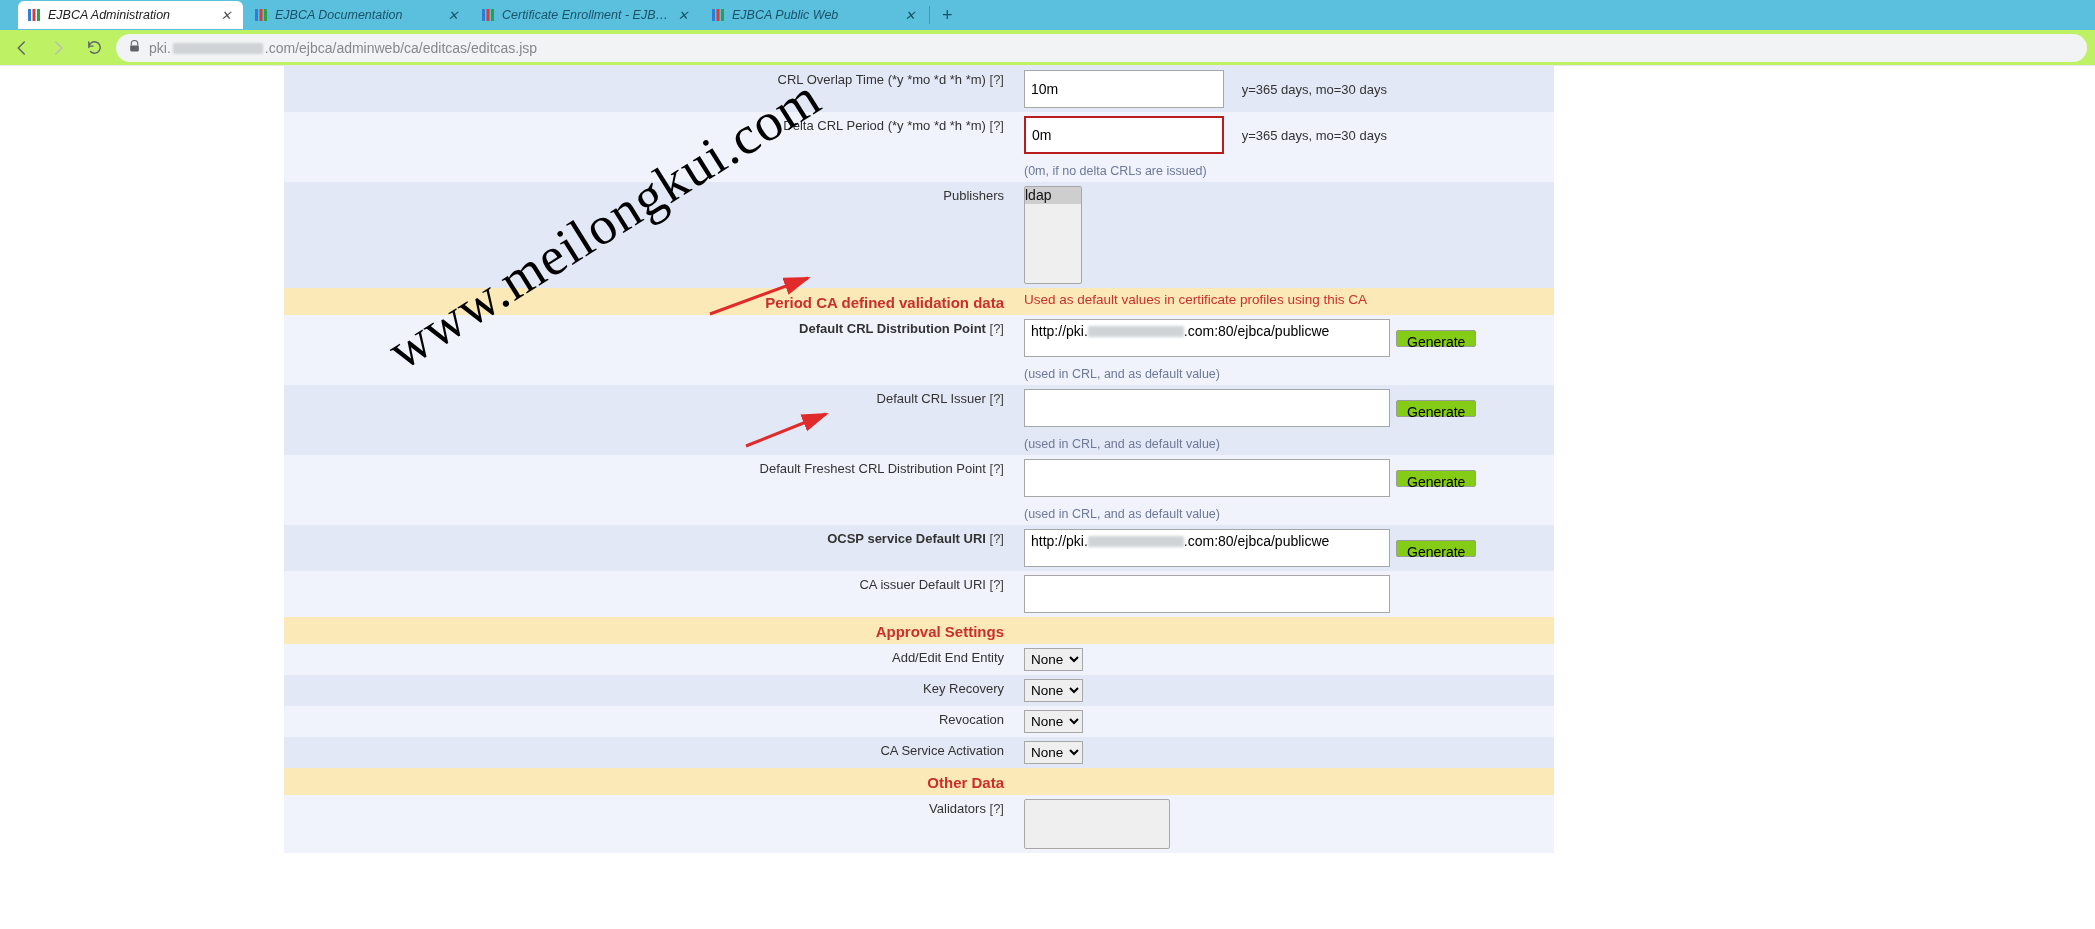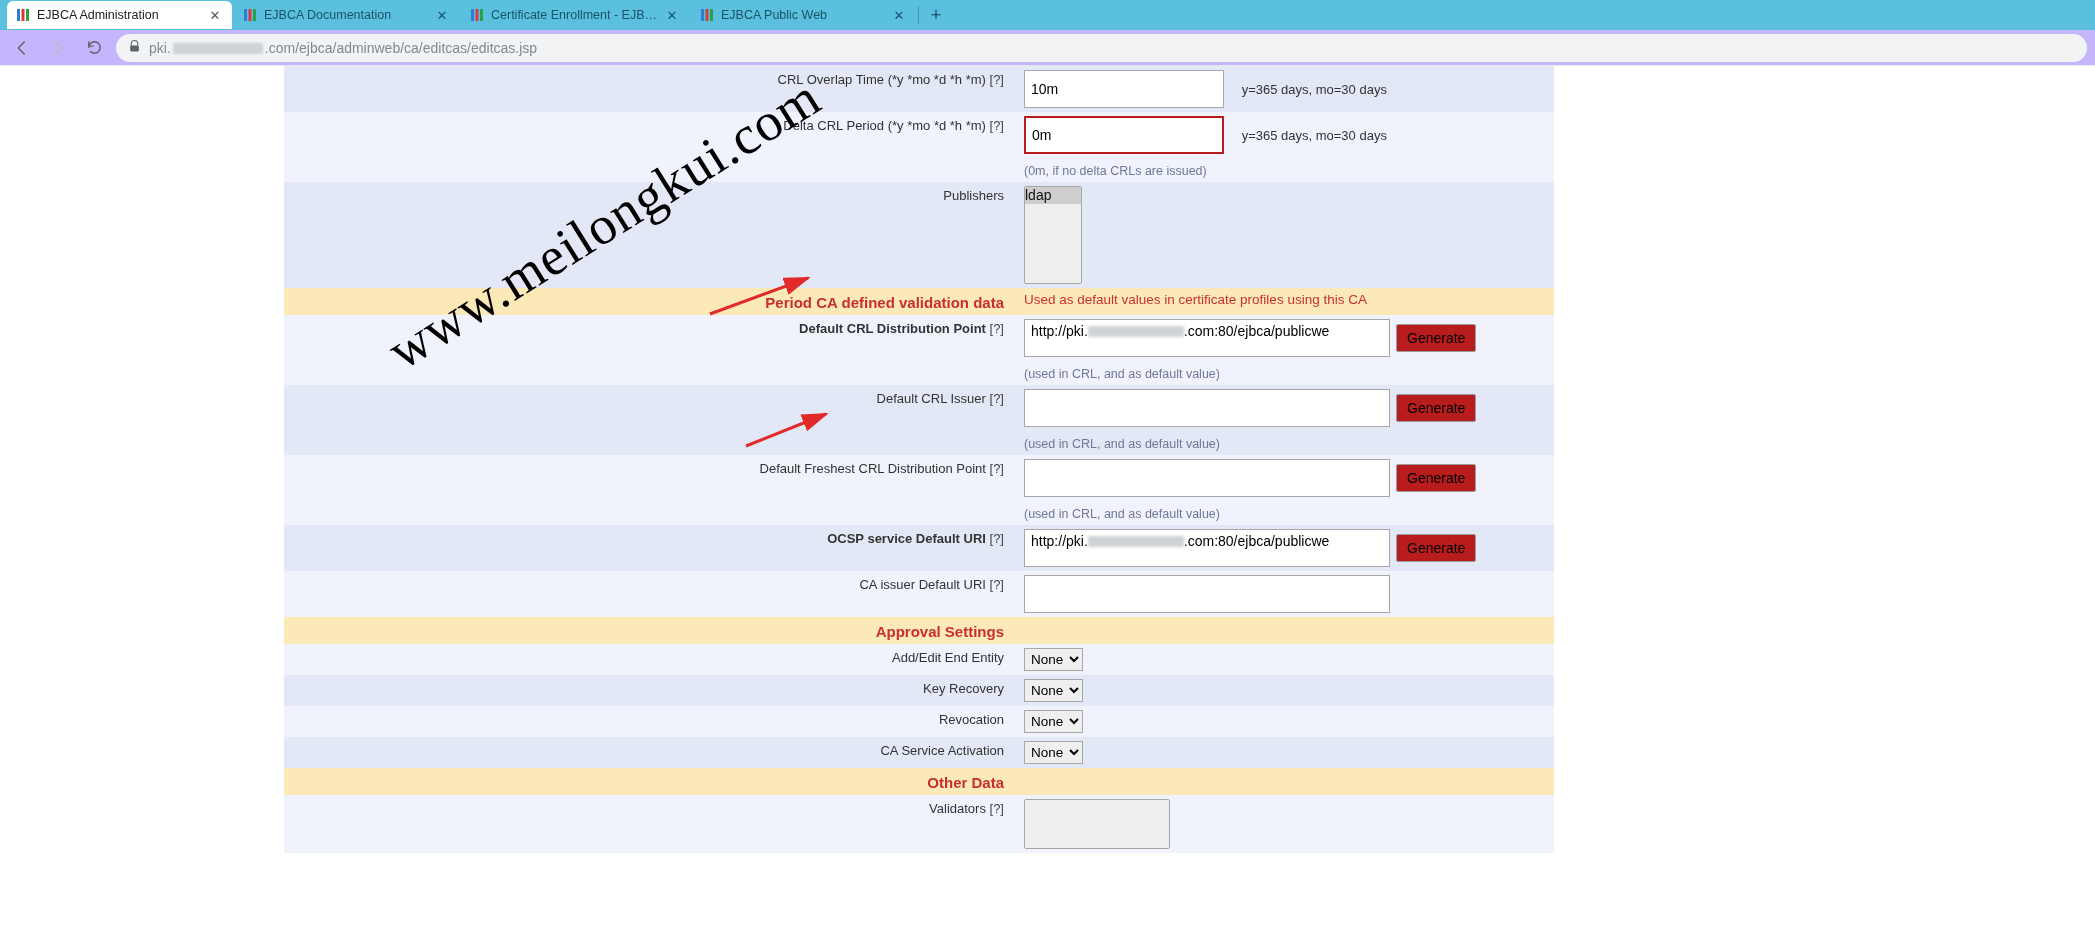--- a/index.html
+++ b/index.html
@@ -11,21 +11,22 @@
     width: 2095px;
     overflow: hidden;
   }
 
   
   .browser-tabs {
     display: flex;
     align-items: center;
     background: #5bc0de;
     height: 30px;
-    padding-left: 7px;
+    padding-left: 18px;
+    font-style: italic;
   }
   .tab {
     display: flex;
     align-items: center;
     height: 28px;
     min-width: 225px;
     max-width: 228px;
     padding: 0 10px 0 10px;
     font-size: 12.5px;
     color: #333;
@@ -55,21 +56,21 @@
     width: 1px; height: 18px; background: #2f7a8e; opacity: .6;
   }
   .newtab {
     width: 26px; height: 26px; display:flex;align-items:center;justify-content:center;
     color: #1a5369; font-size: 18px; cursor:pointer; margin-left: 4px;
   }
 
   .addr-bar {
     display: flex; align-items: center;
     height: 36px;
-    background: #c4b5fd;
+    background: #bef264;
     border-bottom: 1px solid #e7e7e7;
     padding: 0 8px;
     gap: 8px;
   }
   .nav-btn {
     width: 28px; height: 28px; display:flex;align-items:center;justify-content:center;
     color: #5f6368; cursor:pointer; border-radius: 50%;
   }
   .nav-btn.disabled { color: #b9bcbf; }
   .url-box {
@@ -152,22 +153,22 @@
   select.listbox.pub { width: 58px; height: 98px; }
   select.listbox.val { width: 146px; height: 50px; }
   select.inline {
     border: 1px solid #a7a7a7; background: #efefef;
     font-family: inherit; font-size: 13.5px;
     height: 23px; padding: 0 2px;
   }
 
   button.gen {
     font-family: inherit; font-size: 14px;
-    padding: 3px 10px; height: 28px;
-    background: #b91c1c; border: 1px solid #9c9c9c; border-radius: 2px;
+    padding: 3px 10px; height: 17px;
+    background: #84cc16; border: 1px solid #9c9c9c; border-radius: 2px;
     cursor: pointer; margin-left: 6px;
   }
 
   .value-line { display:flex; align-items:center; }
   .value-line .blur-host {
     display:inline-block; width: 96px; height: 12px; background:#cfd3d6; filter: blur(1.5px);
     vertical-align: middle;
   }
   .input-wrap { position:relative; display:inline-block; }
   .overlay-url {

